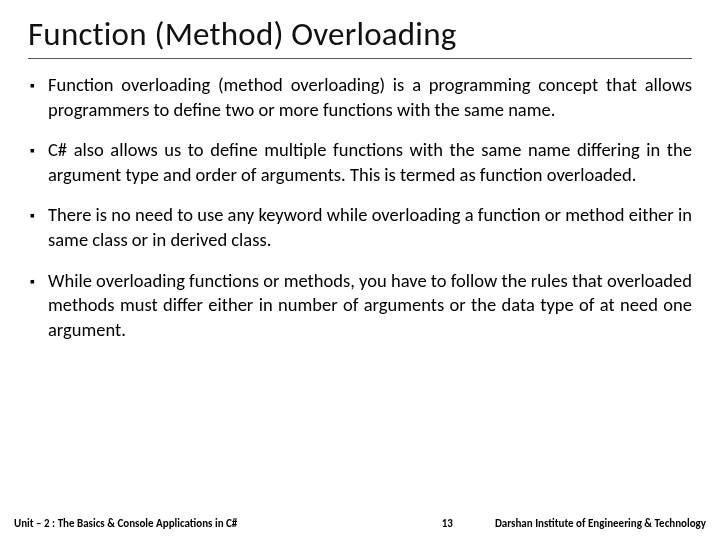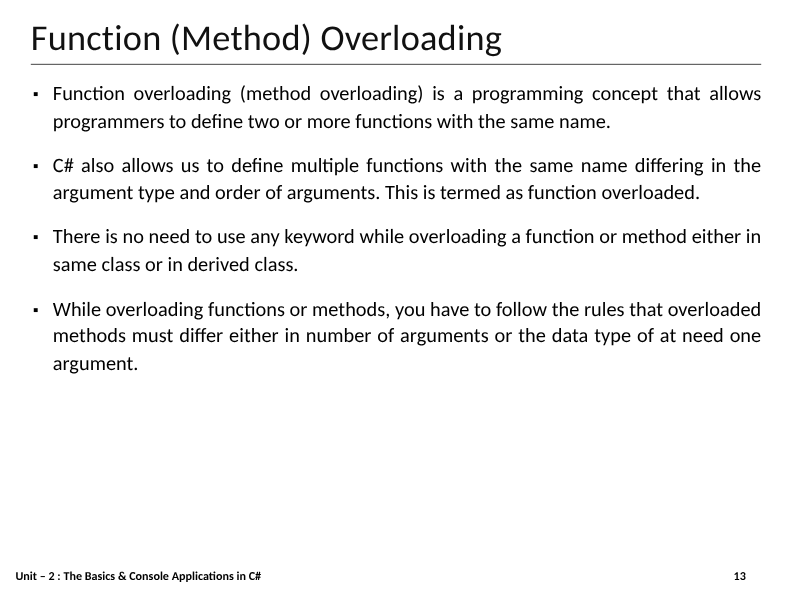--- a/index.html
+++ b/index.html
@@ -39,14 +39,15 @@
     <div class="bullet">
       <div class="marker">▪</div>
       <div class="text">While overloading functions or methods, you have to follow the rules that <b>overloaded methods must differ either in number of arguments or the data type of at need one argument</b>.</div>
     </div>
   </div>
 
   <div class="footer">
     <div class="unit">Unit – 2 : The Basics &amp; Console Applications in C#</div>
     <div class="spacer"></div>
     <div class="pagenum">13</div>
+    <div class="inst">Darshan Institute of Engineering &amp; Technology</div>
   </div>
 </div>
 
 </body></html>

